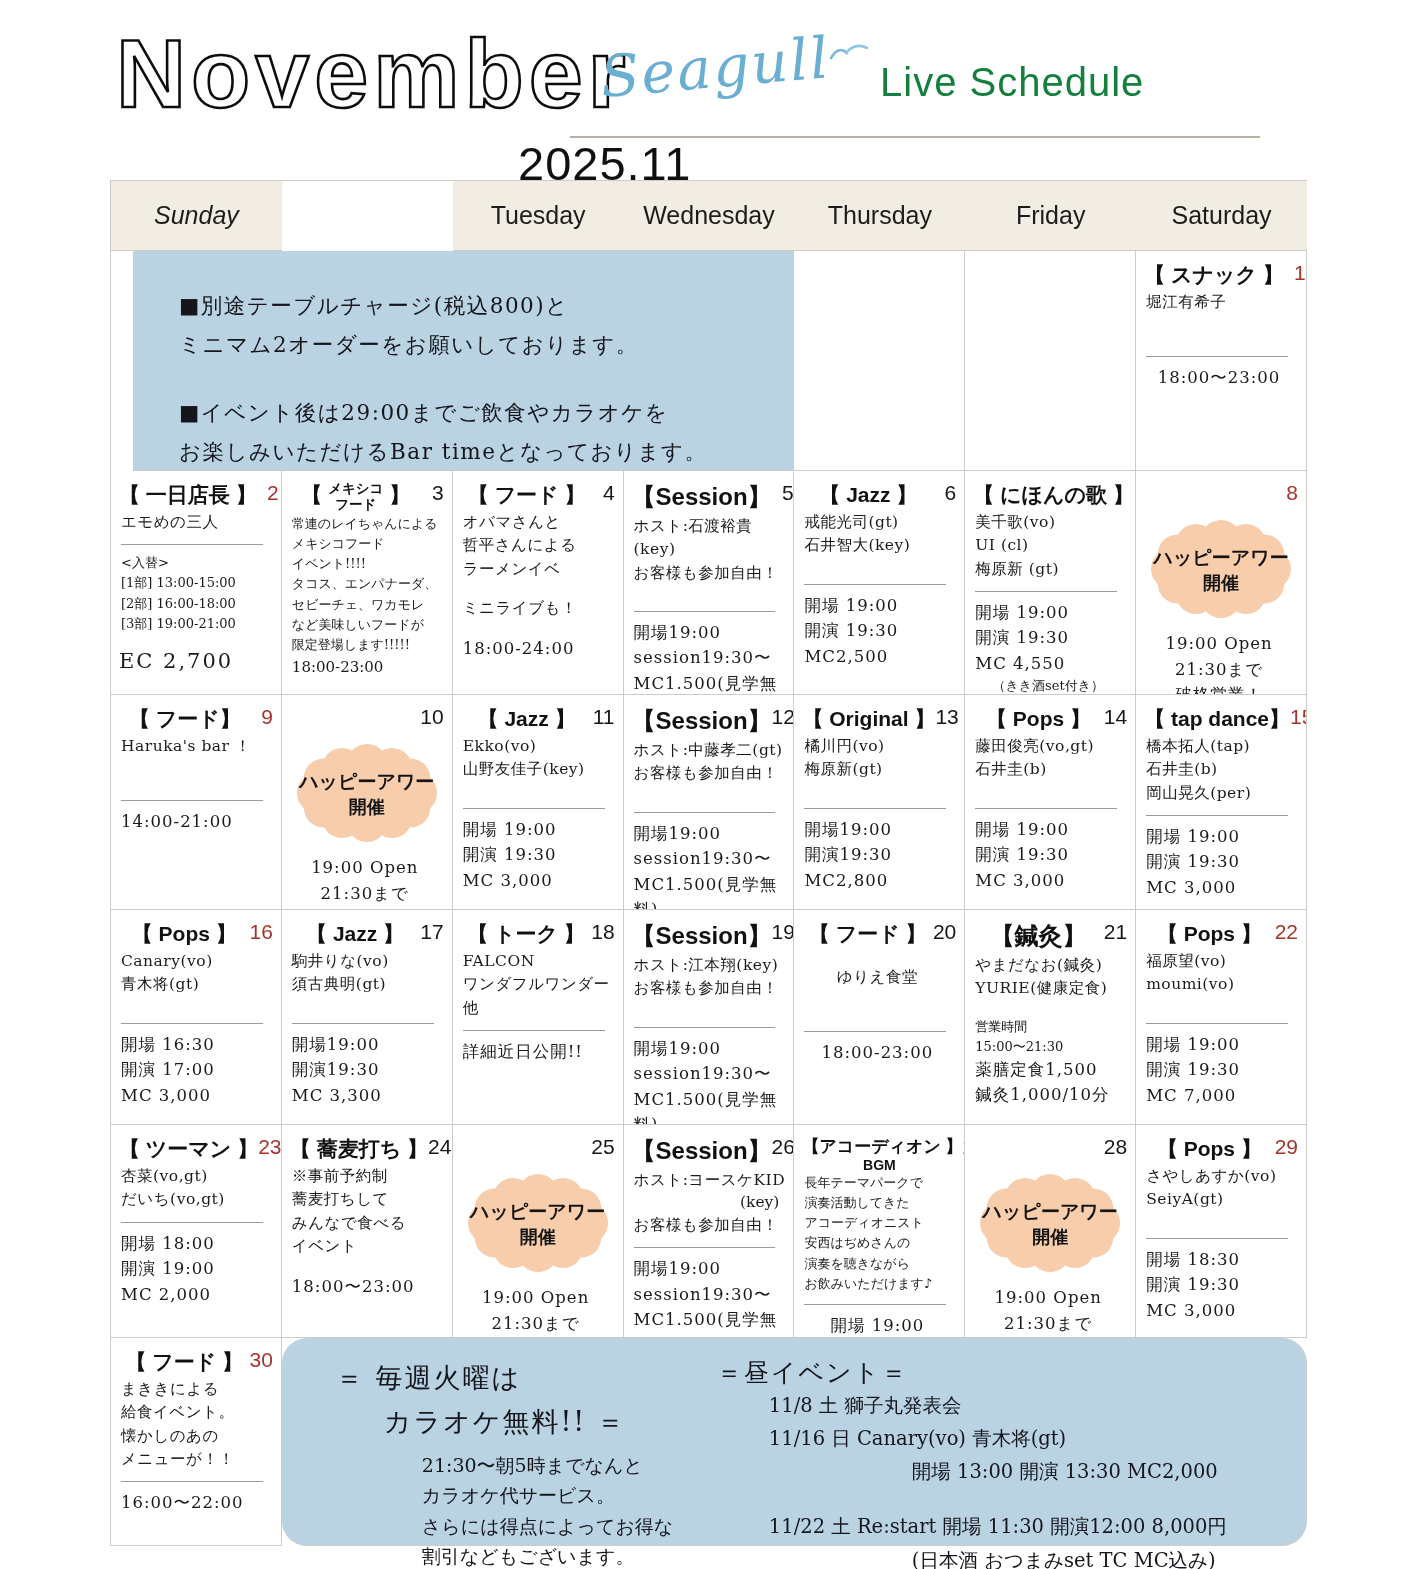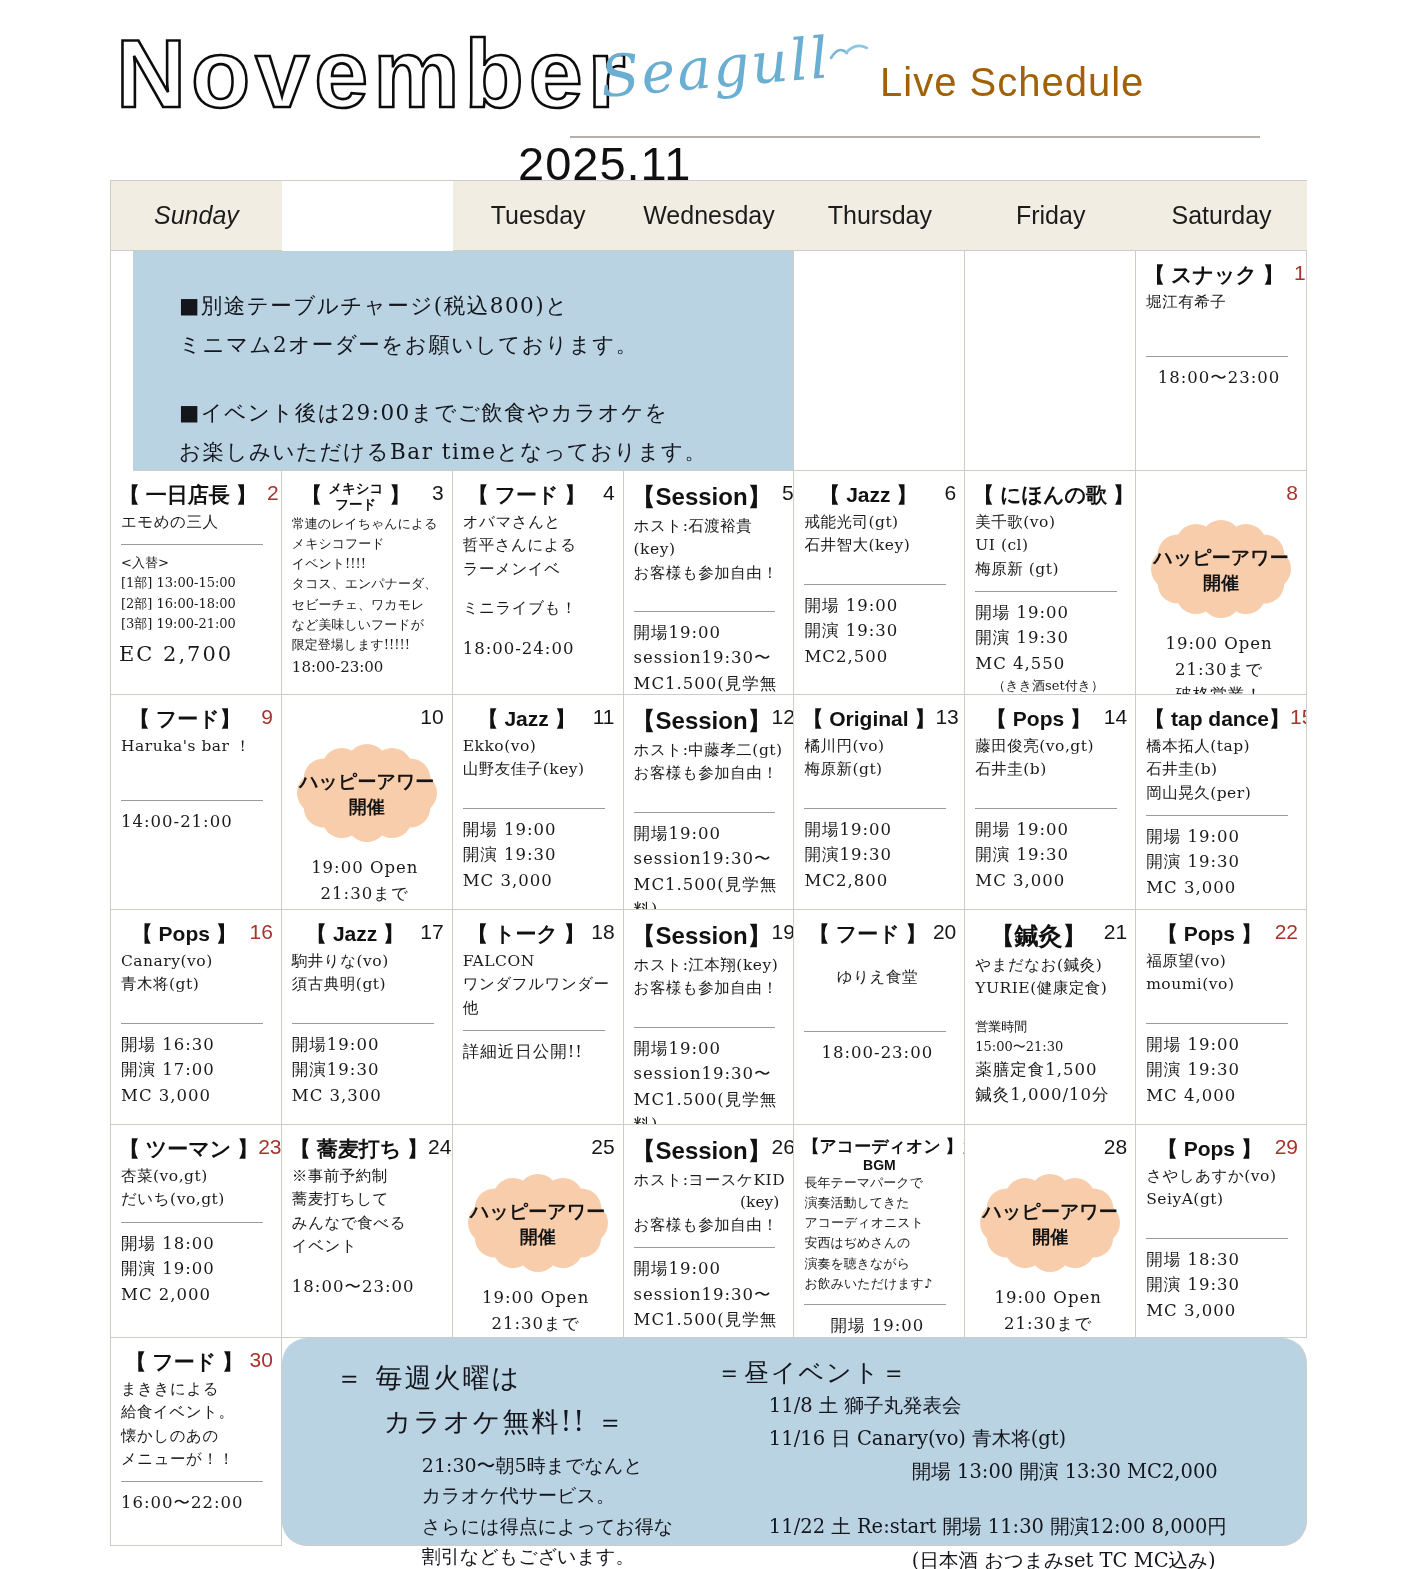--- a/index.html
+++ b/index.html
@@ -7,21 +7,21 @@
        font-family:"DejaVu Serif","Liberation Serif",serif;color:#1a1a1a;overflow:hidden;}
 
   
   #november{position:absolute;left:116px;top:18px;font-family:"Liberation Sans",sans-serif;
     font-weight:800;font-size:97px;letter-spacing:5px;color:#ffffff;
     -webkit-text-stroke:2.6px #0c0c0c;text-shadow:0 0 0 #0c0c0c;}
   #seagull{position:absolute;left:600px;top:34px;font-size:57px;font-style:italic;
     font-family:"DejaVu Serif",serif;color:#6aaed2;transform:rotate(-5deg);letter-spacing:2px;}
   #bird{position:absolute;left:828px;top:40px;}
   #live-schedule{position:absolute;left:880px;top:60px;font-family:"Liberation Sans",sans-serif;
-    font-size:40px;color:#a16207;letter-spacing:1px;}
+    font-size:40px;color:#15803d;letter-spacing:1px;}
   #header-rule{position:absolute;left:570px;top:136px;width:690px;border-top:2px solid #b6b0a6;}
   #year{position:absolute;left:518px;top:136px;font-family:"Liberation Sans",sans-serif;
     font-size:47px;color:#101010;letter-spacing:1px;}
 
   
   #calendar{position:absolute;left:110px;top:180px;width:1196px;
     display:grid;grid-template-columns:repeat(7,1fr);
     grid-template-rows:70px 220px 224px 215px 215px 213px 208px;
     border-left:1px solid #cfccc5;border-top:1px solid #cfccc5;background:#fff;}
   .wd{background:#f2ede2;border-bottom:1px solid #cfccc5;display:flex;align-items:center;
@@ -43,21 +43,21 @@
   .title-sub{text-align:center;font-family:"Liberation Sans",sans-serif;font-weight:700;
     font-size:14px;margin-top:-4px;color:#111;}
   .daynum{font-family:"Liberation Sans",sans-serif;font-size:21px;min-width:22px;
     text-align:right;color:#161616;padding-right:2px;}
   .daynum.red{color:#a6342c;}
 
   .l-b{font-size:15.5px;line-height:1.5;padding:0 4px 0 10px;letter-spacing:0.5px;}
   .l-s{font-size:13px;line-height:1.55;padding:0 4px 0 10px;}
   .l-m{font-size:15px;line-height:1.6;padding:0 4px 0 10px;}
   .l-f{font-size:16.5px;line-height:1.55;padding:0 4px 0 10px;letter-spacing:1px;}
-  .l-big{font-size:21px;letter-spacing:2px;margin-top:8px;padding-left:8px;}
+  .l-big{font-size:21px;letter-spacing:2px;margin-top:15px;padding-left:8px;}
   .l-r{font-size:15.5px;text-align:right;padding-right:14px;line-height:1.4;}
   .l-c{text-align:center;padding-left:0;}
   .l-hr{border-top:1px solid #9a9a9a;margin:10px 18px 8px 10px;}
   .l-gap{height:16px;}
 
   
   .cloud-wrap{position:relative;width:168px;height:118px;margin:4px auto 2px auto;}
   .cloud-text{position:absolute;inset:0;display:flex;flex-direction:column;align-items:center;
     justify-content:center;font-family:"Liberation Sans",sans-serif;font-weight:800;color:#141414;}
   .cloud-l1{font-size:19px;}
@@ -409,21 +409,21 @@
         <div class="titlebar">
           <div class="title">【 Pops 】</div>
           <div class="daynum red">22</div>
         </div>
         <div class="l-b">福原望(vo)</div>
         <div class="l-b">moumi(vo)</div>
         <div class="l-gap"></div>
         <div class="l-hr"></div>
         <div class="l-f">開場 19:00</div>
         <div class="l-f">開演 19:30</div>
-        <div class="l-f">MC 4,000</div>
+        <div class="l-f">MC 7,000</div>
       </div>
       <div class="cell" style="grid-area: 6 / 1;">
         <div class="titlebar">
           <div class="title">【 ツーマン 】</div>
           <div class="daynum red">23</div>
         </div>
         <div class="l-b">杏菜(vo,gt)</div>
         <div class="l-b">だいち(vo,gt)</div>
         <div class="l-hr"></div>
         <div class="l-f">開場 18:00</div>

